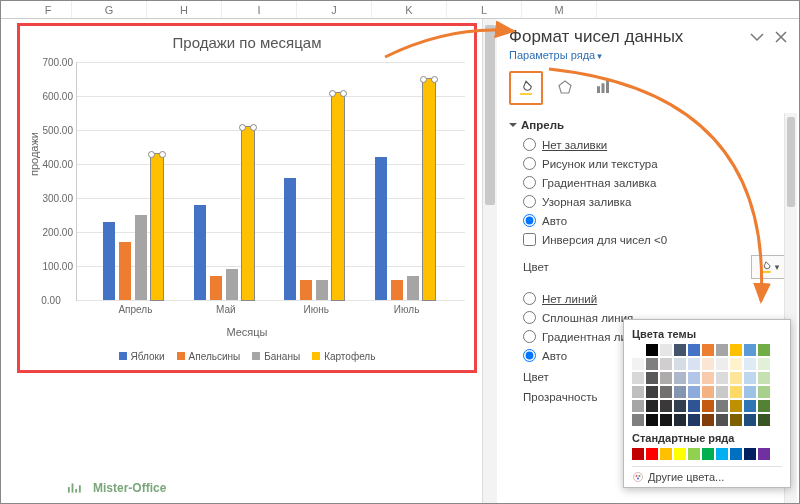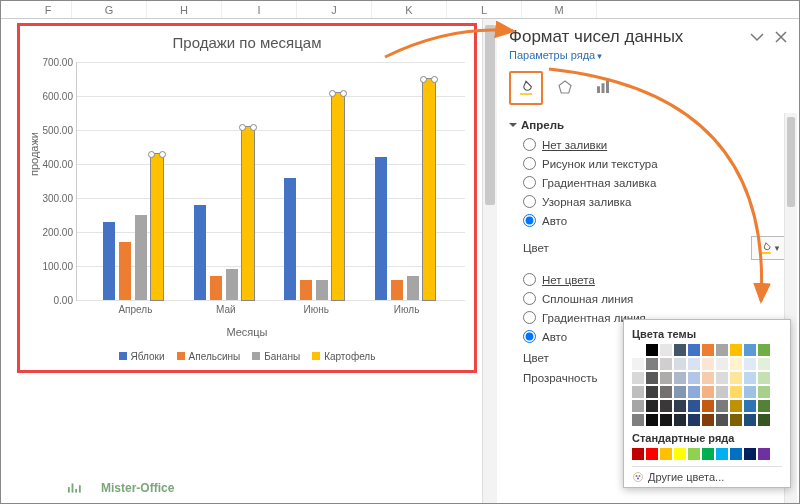--- a/index.html
+++ b/index.html
@@ -24,21 +24,21 @@
   .plot .sel::before{left:-3px;top:-3px}
   .plot .sel::after{right:-3px;top:-3px}
   .bar{position:relative}
   .xtick{position:absolute;top:100%;width:60px;text-align:center;font-size:10px;color:#666;margin-top:4px;transform:translateX(-50%)}
   .xaxis-title{position:absolute;left:50%;top:300px;transform:translateX(-50%);font-size:11px;color:#666}
   .yaxis-title{position:absolute;left:8px;top:150px;transform:rotate(-90deg);transform-origin:left top;font-size:11px;color:#666}
   .legend{position:absolute;left:0;right:0;bottom:8px;text-align:center;font-size:10px;color:#555}
   .legend span{display:inline-flex;align-items:center;margin:0 6px}
   .legend i{width:8px;height:8px;display:inline-block;margin-right:4px}
   .c0{background:#4472C4}.c1{background:#ED7D31}.c2{background:#A5A5A5}.c3{background:#FFC000}
-  .watermark{position:absolute;left:66px;bottom:8px;color:#7aa67a;font-weight:600;font-size:12px;display:flex;align-items:center;gap:12px}
+  .watermark{position:absolute;left:66px;bottom:8px;color:#7aa67a;font-weight:600;font-size:12px;display:flex;align-items:center;gap:4px}
   .watermark svg{width:22px;height:14px}
   .vscroll{position:absolute;right:-1px;top:0;bottom:0;width:14px;background:#f3f3f3;border-left:1px solid #ddd}
   .vscroll .thumb{position:absolute;left:2px;right:2px;top:6px;height:180px;background:#c9c9c9;border-radius:2px}
   
   .pane-head{display:flex;align-items:center;padding:8px 10px 2px 12px}
   .pane-head .title{font-size:17px;color:#3a3a3a;flex:1}
   .pane-head .btn{width:16px;height:16px;margin-left:8px;color:#666;display:flex;align-items:center;justify-content:center;cursor:pointer}
   .pane-sub{padding:0 12px 6px 12px;font-size:11px}
   .pane-sub a{color:#2f6fb3;text-decoration:none}
   .pane-sub .chev{color:#2f6fb3;font-size:9px;margin-left:2px}
@@ -87,21 +87,21 @@
     </div>
 
   <div class="body">
 
     <div class="sheet">
       <div class="chartbox">
         <div class="chart-title">Продажи по месяцам</div>
         <div class="yaxis-title">продажи</div>
         <div class="plot">
             <div class="gridline" style="top: 238px;"></div>
-            <div class="ytick" style="top: 238px;">0.00</div>
+            <div class="ytick" style="top: 238px; text-align: center;">0.00</div>
             <div class="gridline" style="top: 204px;"></div>
             <div class="ytick" style="top: 204px;">100.00</div>
             <div class="gridline" style="top: 170px;"></div>
             <div class="ytick" style="top: 170px;">200.00</div>
             <div class="gridline" style="top: 136px;"></div>
             <div class="ytick" style="top: 136px;">300.00</div>
             <div class="gridline" style="top: 102px;"></div>
             <div class="ytick" style="top: 102px;">400.00</div>
             <div class="gridline" style="top: 68px;"></div>
             <div class="ytick" style="top: 68px;">500.00</div>
@@ -211,37 +211,41 @@
               <span>Градиентная заливка</span>
             </label>
           <label class="opt">
               <input type="radio" name="fill" style="">
               <span>Узорная заливка</span>
             </label>
           <label class="opt">
               <input type="radio" name="fill" checked="" style="">
               <span>Авто</span>
             </label>
+          <label class="opt check">
+              <input type="checkbox" style="">
+              <span>Инверсия для чисел &lt;0</span>
+            </label>
           <div class="row">
             <span>Цвет</span>
               <span class="sp"></span>
             <div class="colorbtn">
               <svg viewBox="0 0 24 24">
                   <path d="M12 3l7 7a5 5 0 11-10 0l3-7z" fill="none" stroke="#555" stroke-width="1.5"></path>
                   <rect x="4" y="19" width="16" height="3" fill="#FFC000"></rect>
                 </svg>
               <span class="dd">▾</span>
             </div>
           </div>
         </div>
 
         <div class="section">
           <label class="opt">
               <input type="radio" name="bord" style="">
-              <span><u>Нет цвета</u></span>
+              <span><u>Нет линий</u></span>
             </label>
           <label class="opt">
               <input type="radio" name="bord" style="">
               <span>Сплошная линия</span>
             </label>
           <label class="opt">
               <input type="radio" name="bord" style="">
               <span>Градиентная линия</span>
             </label>
           <label class="opt">

